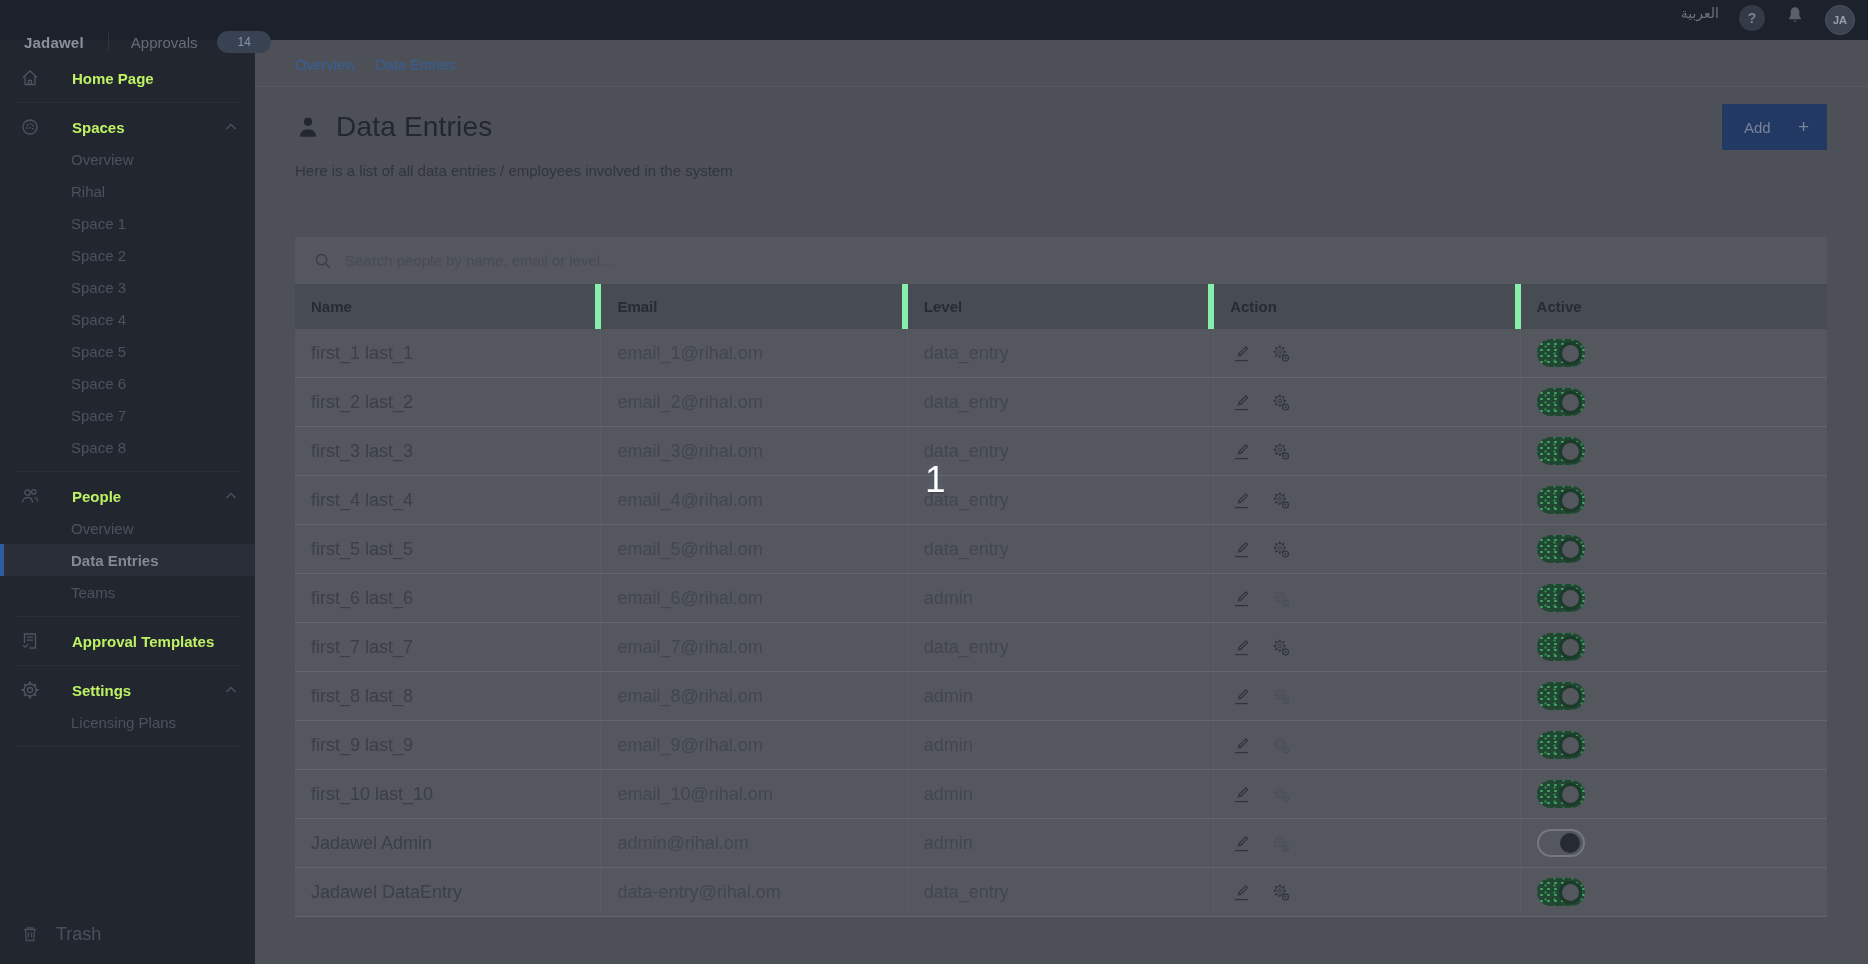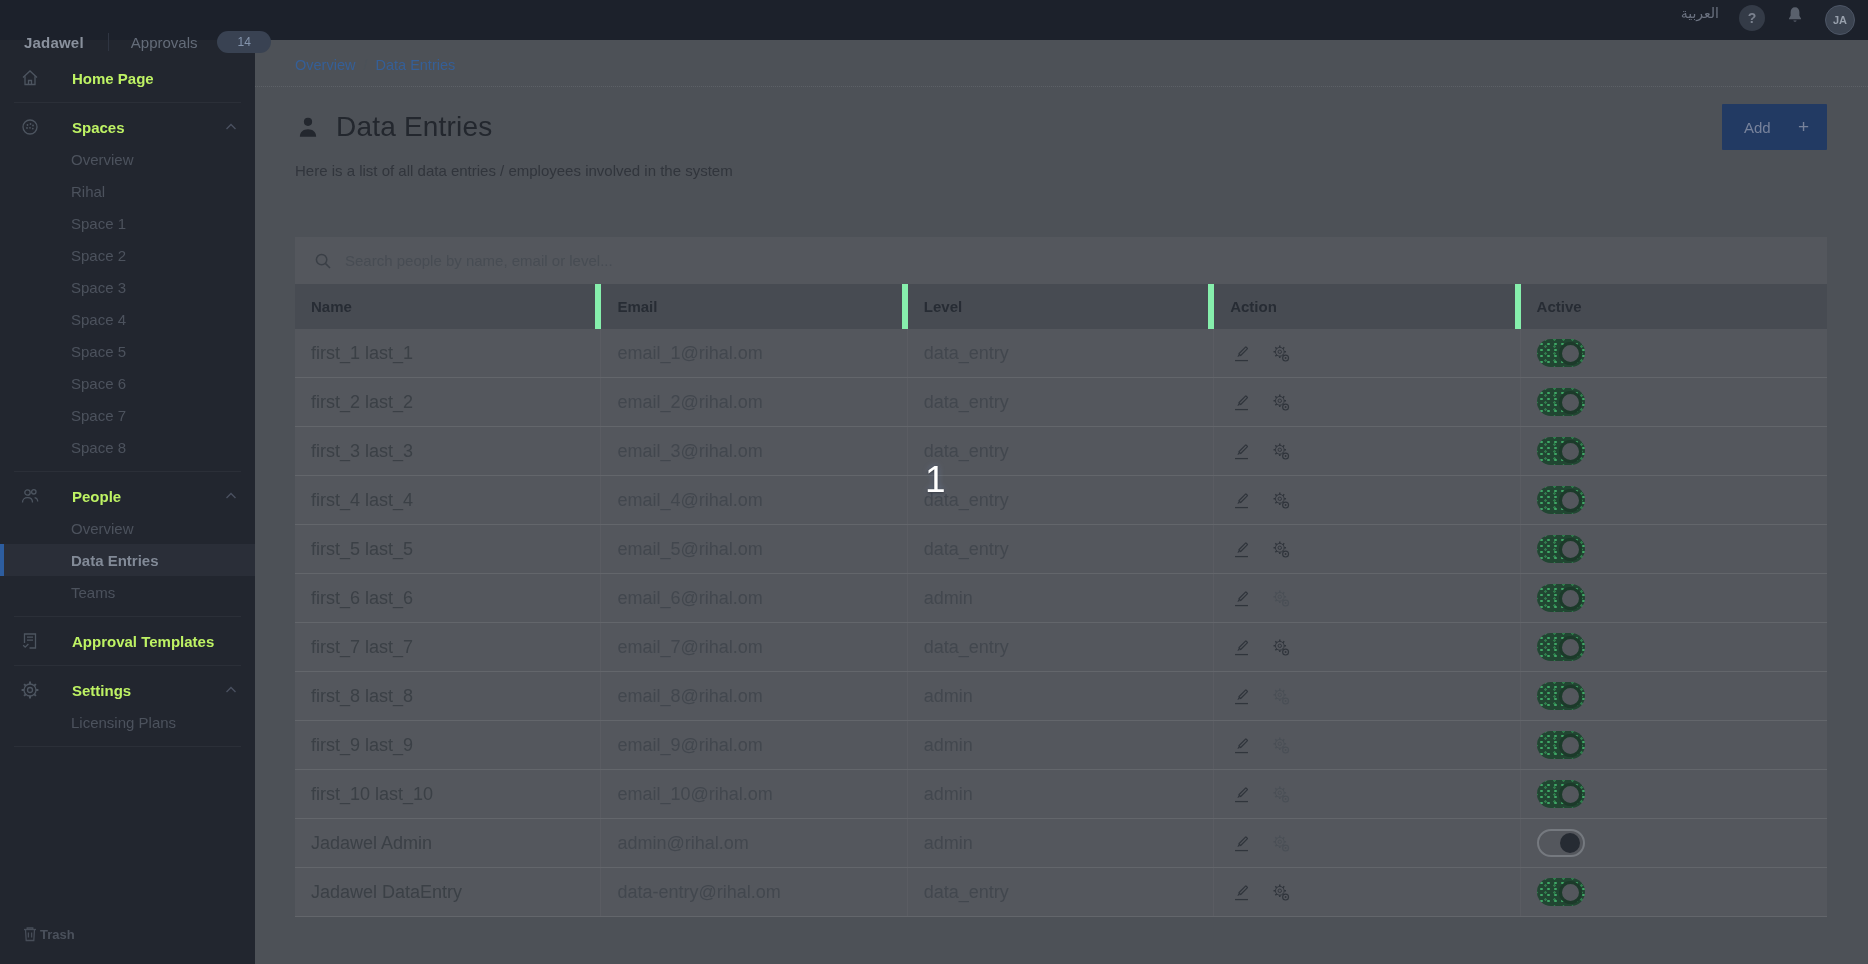--- a/index.html
+++ b/index.html
@@ -34,21 +34,21 @@
   .snav{padding-top:22px; font-size:15px;}
   .srow{height:32px; display:flex; align-items:center; padding-left:20px; gap:32px; color:#bef264;}
   .srow .sicon{width:20px; height:20px; color:#4d5560; display:flex; flex:none;}
   .srow .slabel{font-weight:700;}
   .srow .chev{margin-left:auto; margin-right:18px; color:#4a5160; display:flex;}
   .schild{height:32px; display:flex; align-items:center; padding-left:71px; color:#4c525d;}
   .schild.active{background:#2a2e38; border-left:4px solid var(--accent); padding-left:67px;
     color:#828a97; font-weight:700;}
   .sdivider{height:1px; background:#2b2f38; margin:8px 14px;}
   .trash-row{position:absolute; bottom:14px; left:0; right:0; height:32px; display:flex;
-    align-items:center; padding-left:20px; color:#4b515c; font-size:13px; font-weight:700;}
+    align-items:center; padding-left:20px; gap:16px; color:#4b515c; font-size:18px; font-weight:400;}
   .trash-row .sicon{width:20px; height:20px; display:flex; color:#474d58;}
 
   
   .main{position:fixed; top:40px; left:255px; right:0; bottom:0; background:var(--page-bg);
     padding:0 41px 0 40px; overflow:hidden;}
   .breadcrumb{margin-top:16px; font-size:14.5px; line-height:18px; display:flex; gap:8px;}
   .crumb{color:#355f97;}
   .crumb-sep{color:#4b5158;}
   .dotted{border-bottom:1px dotted #5d6167; margin:12px -41px 0 -40px;}
   .title-row{margin-top:17px; display:flex; align-items:center; min-height:46px;}

